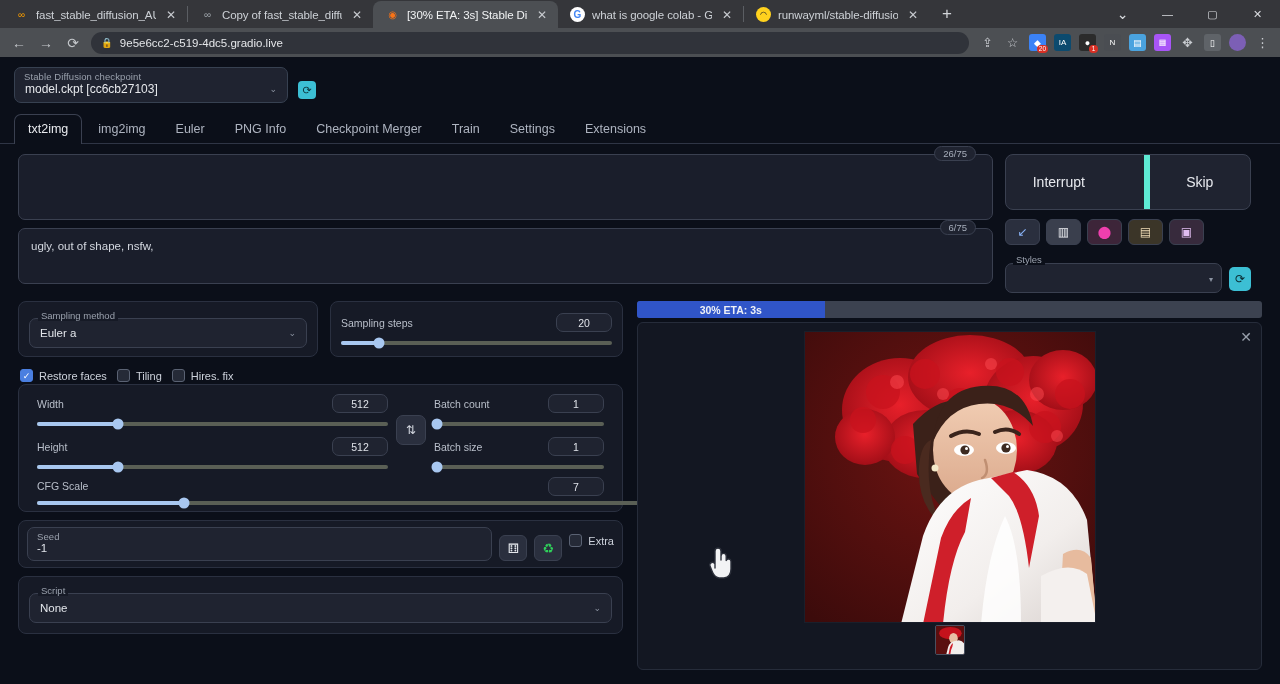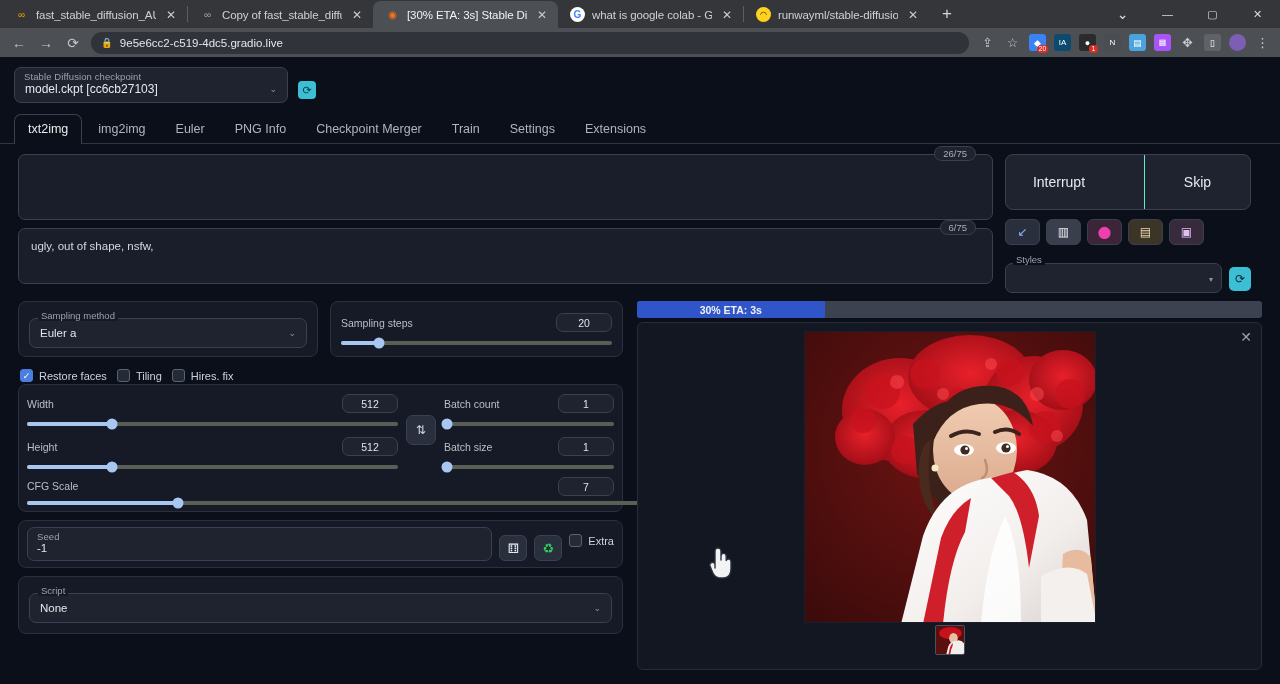--- a/index.html
+++ b/index.html
@@ -137,21 +137,21 @@
 
   .gen-panel { width: 246px; }
   .gen-btns {
     display: flex; background: #1f2330; border: 1px solid #3a4050;
     border-radius: 8px; overflow: hidden; height: 56px; margin-bottom: 9px; gap: 32px;
   }
   .gen-btns > div {
     flex: 1 1 50%; display: flex; align-items: center; justify-content: center;
     font-size: 14px; color: #e7e9ee;
   }
-  .gen-btns > div + div { border-left: 1px solid #5eead4; }
+  .gen-btns > div + div { border-left: 6px solid #5eead4; }
 
   .icon-row { display: flex; gap: 6px; margin-bottom: 9px; }
   .icon-btn {
     width: 35px; height: 26px; border-radius: 6px; background: #2a2f3e;
     border: 1px solid #3a4050; display: flex; align-items: center;
     justify-content: center; font-size: 12px; color: #cfd4dd;
   }
 
   .styles-row { display: flex; gap: 7px; align-items: flex-end; }
   .styles-box {
@@ -444,21 +444,21 @@
           <div class="chk">
             <span class="box"></span>
             <span>Tiling</span>
           </div>
           <div class="chk">
             <span class="box"></span>
             <span>Hires. fix</span>
           </div>
         </div>
 
-        <div class="panel" style="padding:6px 8px">
+        <div class="panel" style="padding:6px 18px">
           <div style="display:flex;gap:8px;align-items:stretch">
             <div style="flex:1 1 auto">
               <div class="slider-block">
                 <div class="sl-head">
                   <span class="sl-label">Width</span>
                   <span class="sl-num">512</span>
                 </div>
                 <div class="track">
                   <div class="fill" style="width:23%"></div>
                   <div class="knob" style="left:23%"></div>

